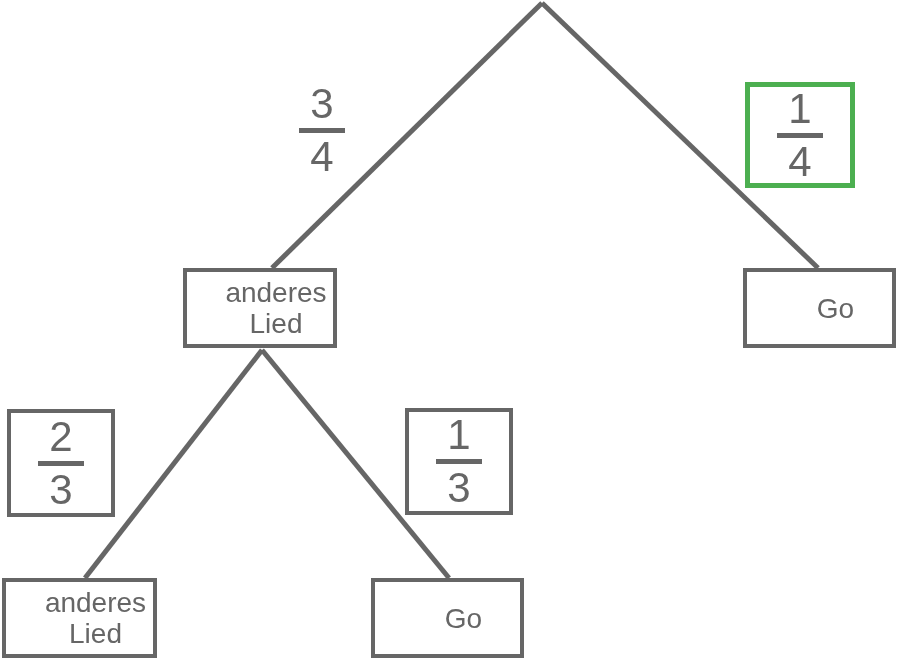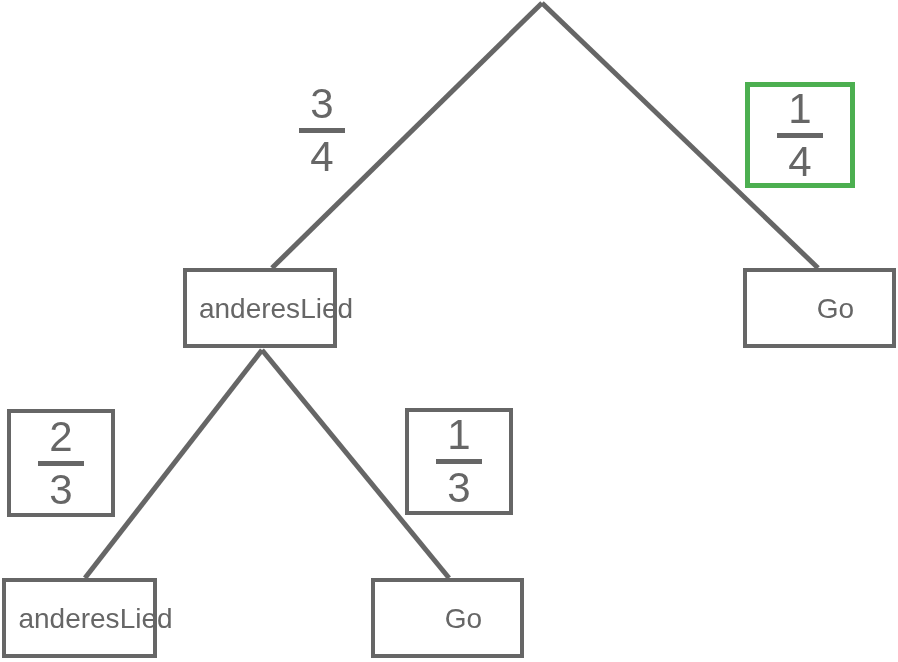--- a/index.html
+++ b/index.html
@@ -57,20 +57,21 @@
   }
   .prob-quarter { left: 745px; top: 82px;  width: 110px; height: 106px; }
   .prob-two-thirds { left: 7px;   top: 409px; width: 108px; height: 108px; }
   .prob-one-third  { left: 405px; top: 408px; width: 108px; height: 107px; }
   .node {
     position: absolute;
     box-sizing: border-box;
     border: 4px solid #666666;
     background: #ffffff;
     display: flex;
+    flex-direction: column;
     align-items: center;
     justify-content: center;
     color: #666666;
     font-size: 28px;
     line-height: 31px;
     text-align: center;
     user-select: none;
     padding-left: 32px;
   }
   .node-mid-left  { left: 183px; top: 268px; width: 154px; height: 80px; }

